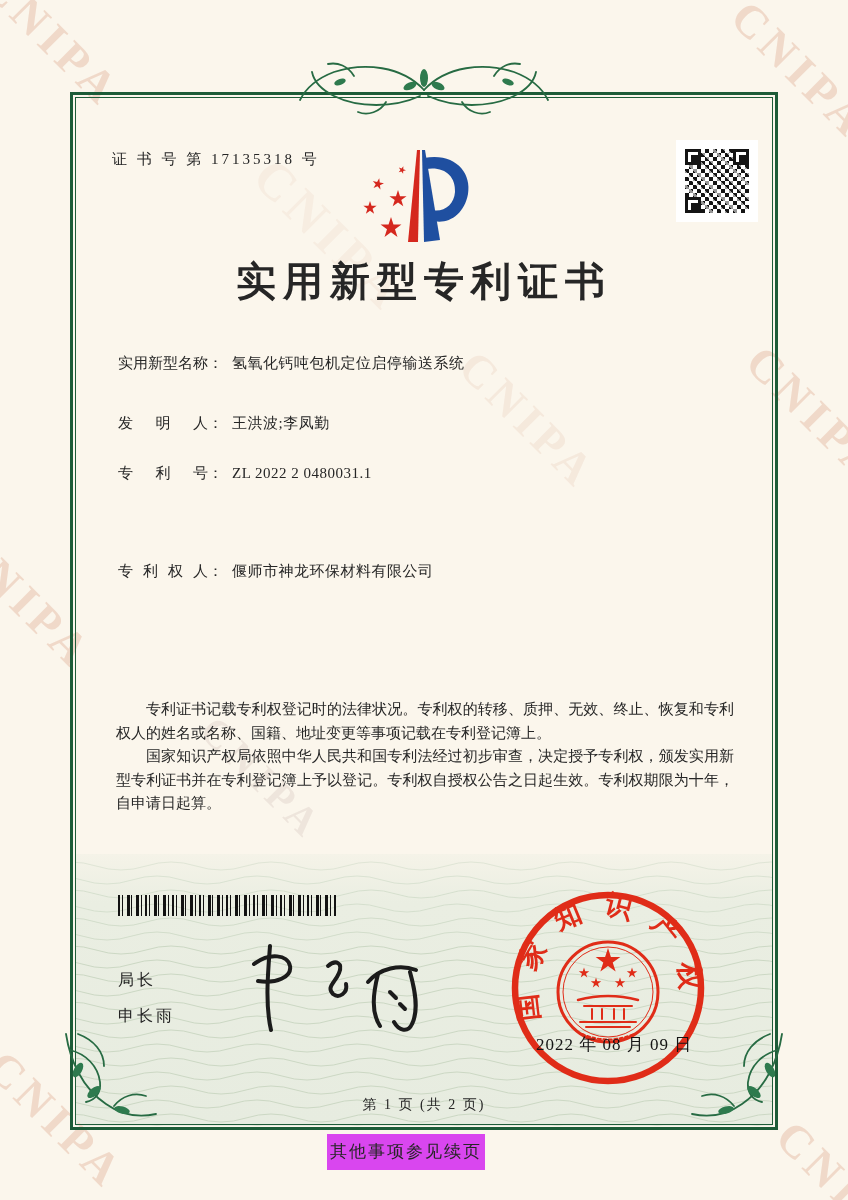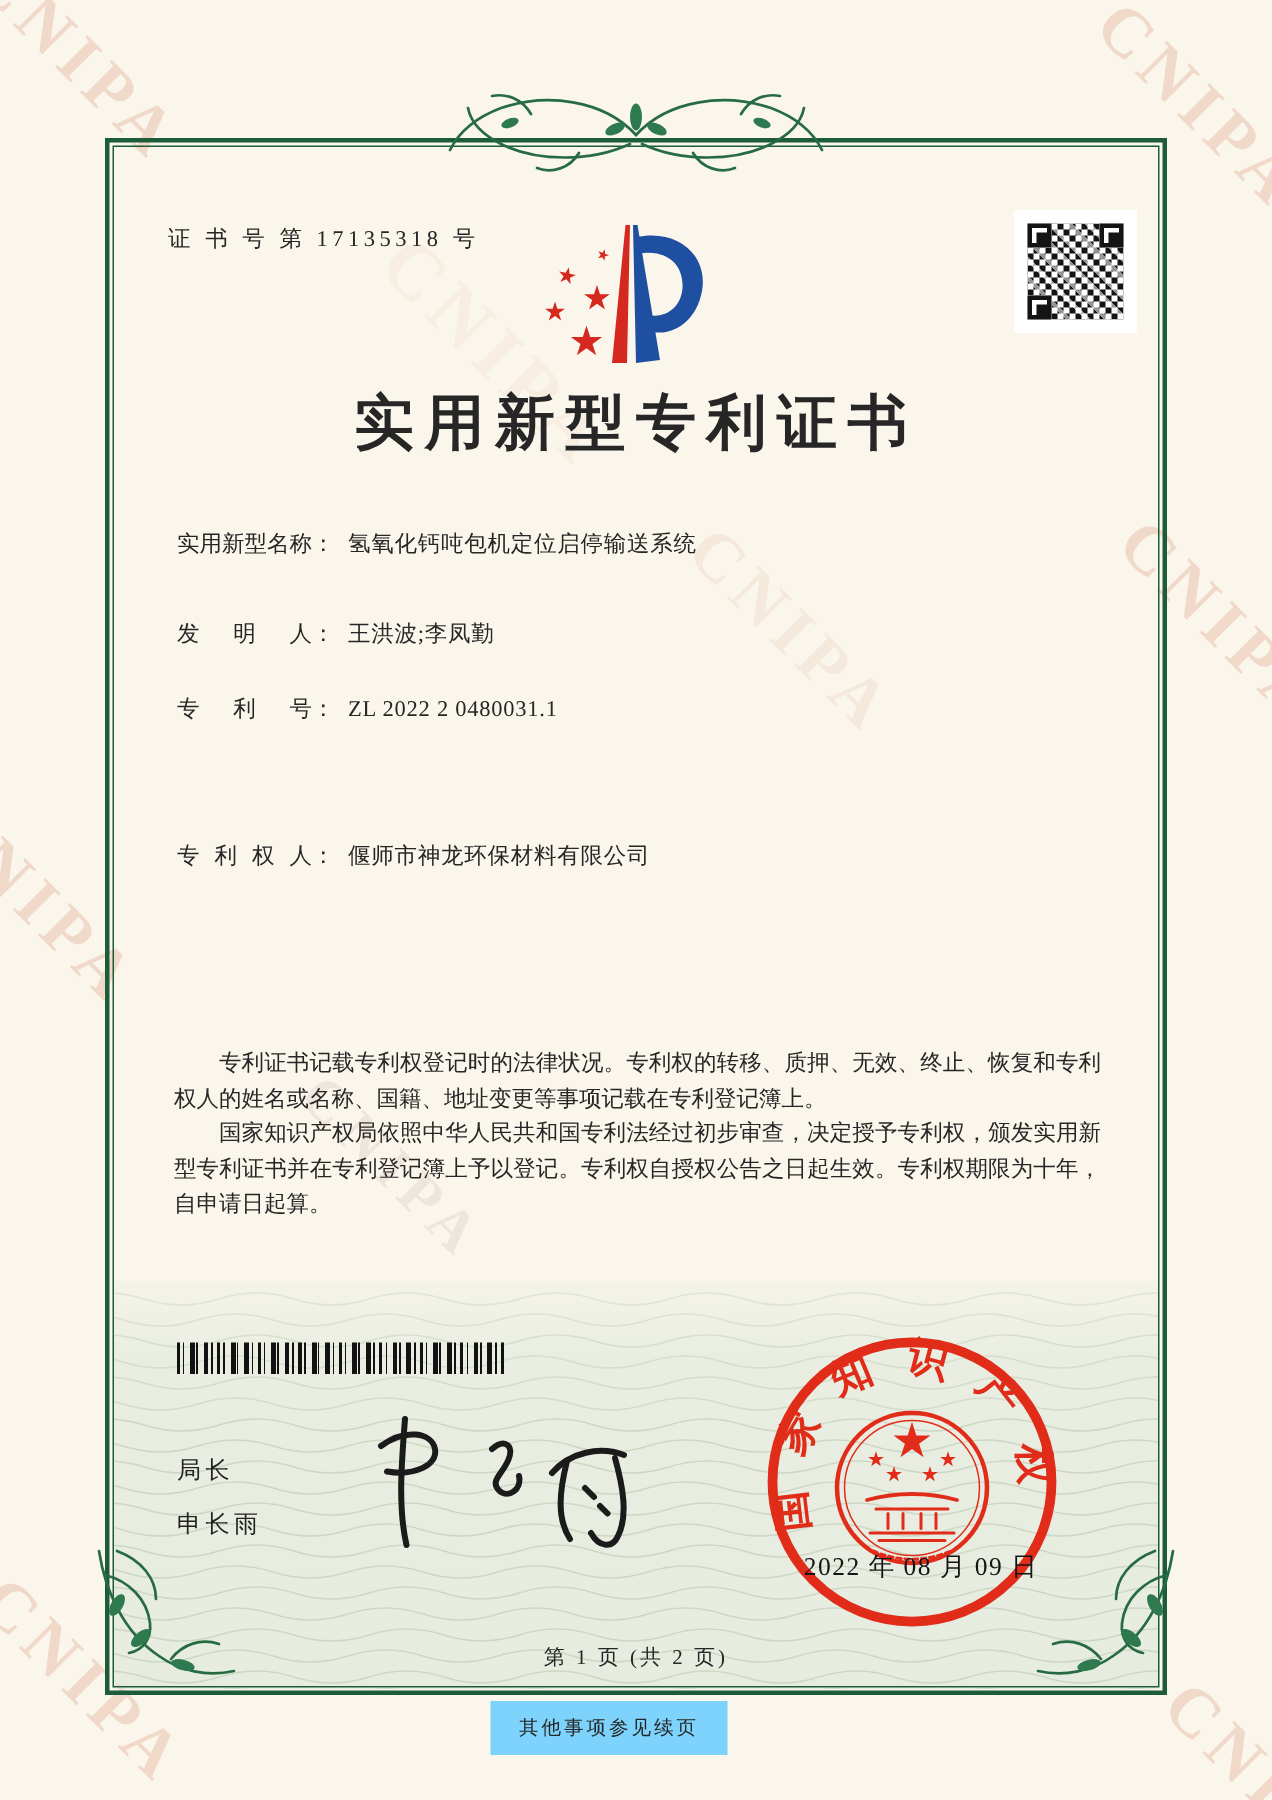--- a/index.html
+++ b/index.html
@@ -95,22 +95,22 @@
     position:absolute; left:524px; top:1033px; width:180px; text-align:center;
     font-size:17px; letter-spacing:1px; color:#141414; z-index:5; white-space:nowrap;
   }
   
   .page-info{
     position:absolute; left:0; right:0; top:1096px; text-align:center;
     font-size:14px; letter-spacing:2px; z-index:4;
   }
   .continuation{
     position:absolute; left:327px; top:1134px; width:158px; height:36px;
-    background:#7dd3fc; z-index:4; text-align:center; line-height:36px;
-    font-size:13px; letter-spacing:2px;
+    background:#d946ef; z-index:4; text-align:center; line-height:36px;
+    font-size:17px; letter-spacing:2px;
   }
 </style>
 </head>
 <body>
 
 <div class="page">
 
   <div class="wm" style="left:52px; top:38px;">CNIPA</div>
   <div class="wm light" style="left:330px; top:235px; opacity:.55; font-size:52px;">CNIPA</div>
   <div class="wm" style="left:800px; top:70px;">CNIPA</div>

